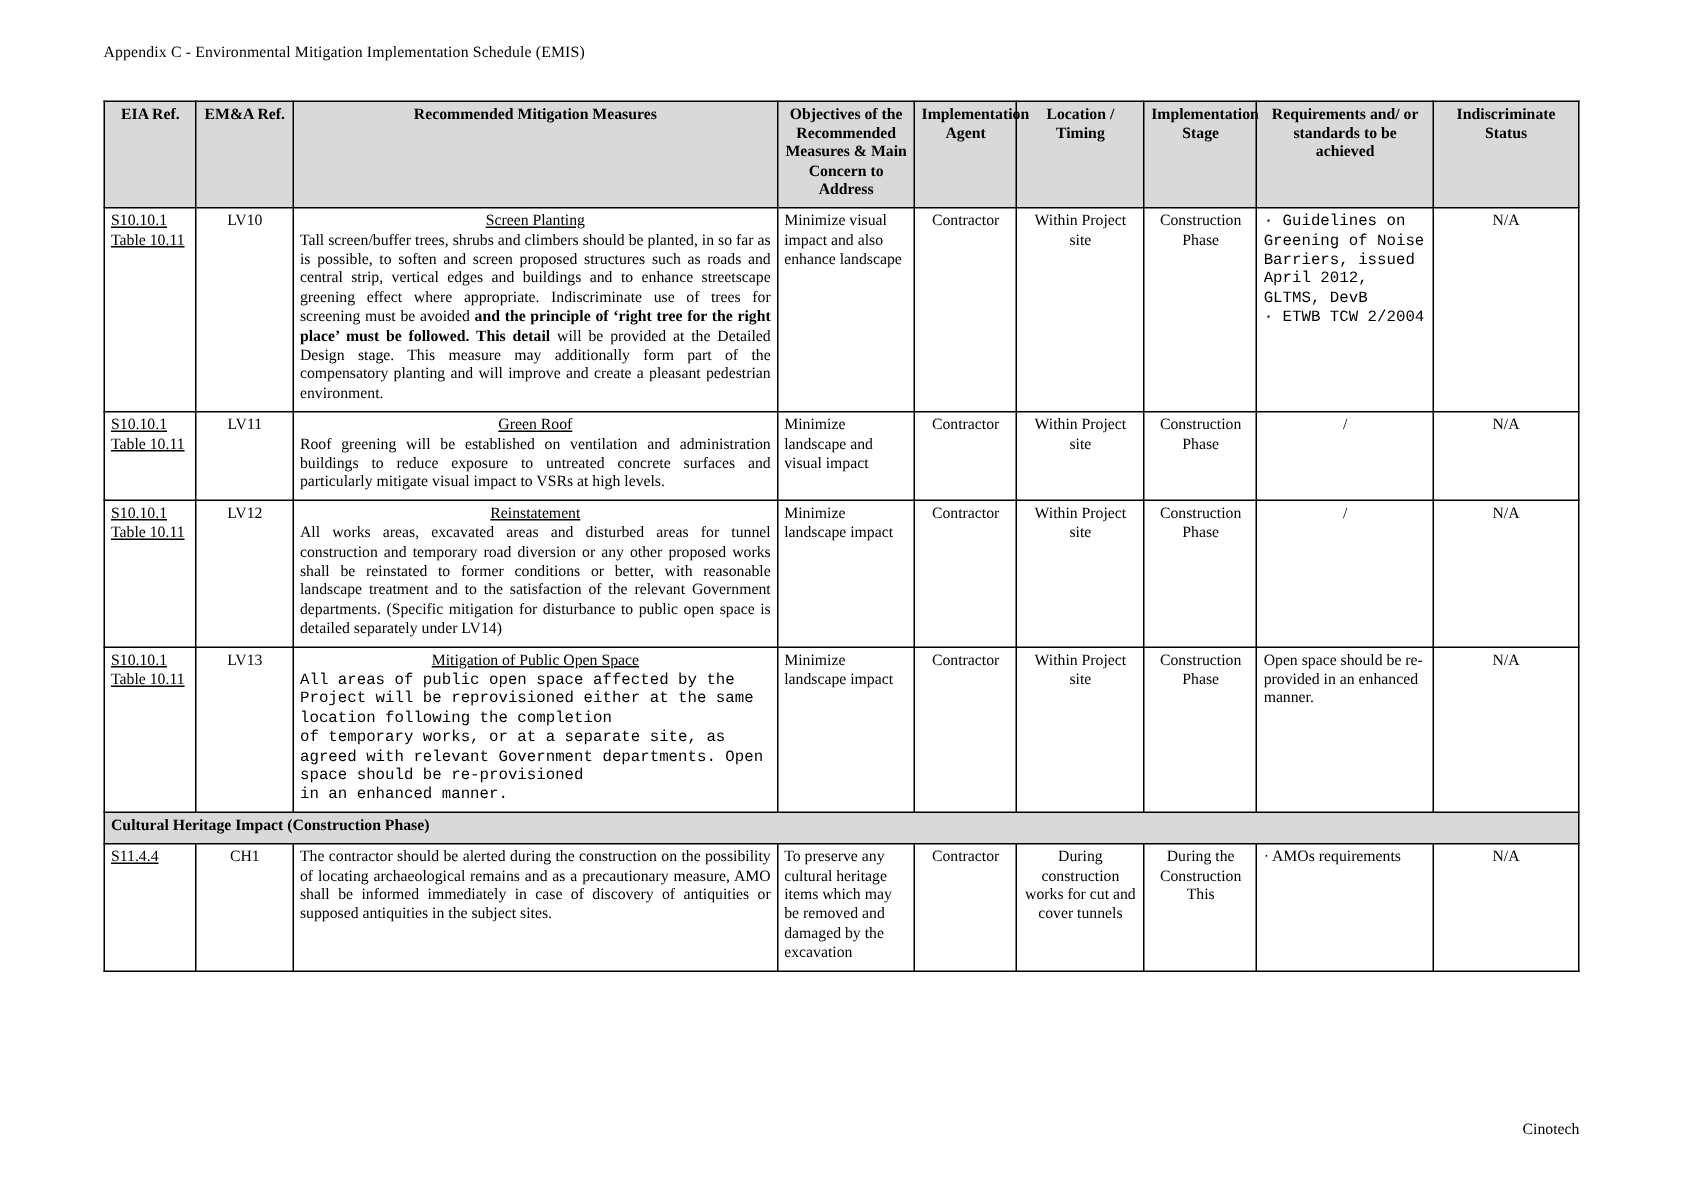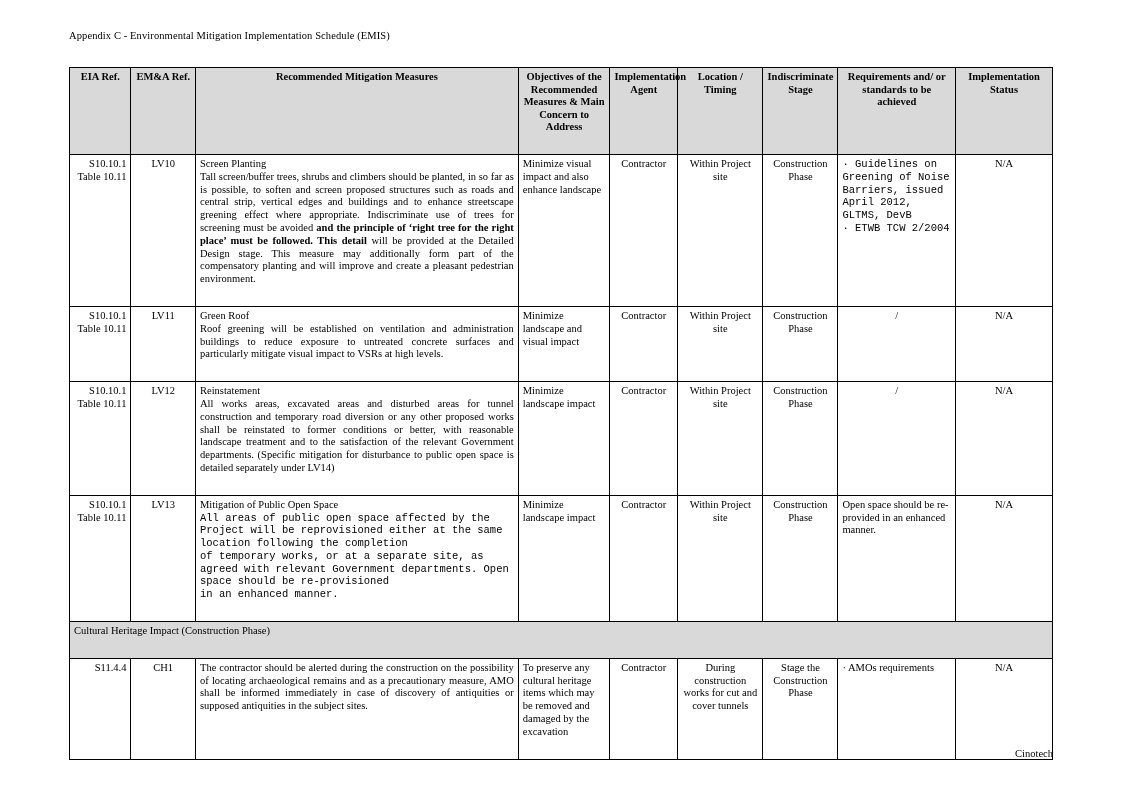--- a/index.html
+++ b/index.html
@@ -39,21 +39,21 @@
   table.emis {
     border-collapse: collapse;
     width: 984px;
     table-layout: fixed;
     font-size: 10.5px;
     line-height: 1.22;
   }
   table.emis td, table.emis th {
     border: 1px solid #000;
     vertical-align: top;
-    padding: 3px 4px 20px 4px;
+    padding: 3px 4px 4px 4px;
   }
   thead th {
     background: #d9d9d9;
     text-align: center;
     vertical-align: middle;
     font-weight: bold;
     font-size: 10.5px;
     line-height: 1.2;
     padding: 5px 3px;
   }
@@ -62,33 +62,35 @@
   .c1 { width: 62px; }
   .c2 { width: 310px; }
   .c3 { width: 88px; }
   .c4 { width: 65px; }
   .c5 { width: 82px; }
   .c6 { width: 72px; }
   .c7 { width: 113px; }
   .c8 { width: 93px; }
 
   td.center { text-align: center; }
-  td.ref { text-align: right; white-space: pre-line; }
+  td.ref { text-align: left; white-space: pre-line; text-decoration: underline; }
   .measure-title {
+    text-decoration: underline;
     display: block;
+    text-align: center;
   }
   .measure-body {
     display: block;
     text-align: justify;
   }
   .measure-body.nojustify { text-align: left; }
   .bold { font-weight: bold; }
   .section-row td {
     background: #d9d9d9;
-    font-weight: normal;
+    font-weight: bold;
     font-size: 10.5px;
     padding: 3px 5px;
   }
   .nowrapcell { white-space: pre-line; font-family: Liberation Mono, monospace; }
   .footer-page {
     position: absolute;
     left: 0;
     top: 748px;
     width: 1122px;
     text-align: center;
@@ -122,23 +124,23 @@
           <col class="c8">
       </colgroup>
       <thead>
         <tr>
           <th>EIA Ref.</th>
           <th>EM&amp;A Ref.</th>
           <th>Recommended Mitigation Measures</th>
           <th>Objectives of the Recommended Measures &amp; Main Concern to Address</th>
           <th>Implementation Agent</th>
           <th>Location / Timing</th>
-          <th>Indiscriminate Stage</th>
+          <th>Implementation Stage</th>
           <th>Requirements and/ or standards to be achieved</th>
-          <th>Implementation Status</th>
+          <th>Indiscriminate Status</th>
         </tr>
       </thead>
       <tbody>
 
         <tr>
           <td class="ref">S10.10.1
 Table 10.11</td>
           <td class="center">LV10</td>
           <td>
             <span class="measure-title">Screen Planting</span>
@@ -209,21 +211,21 @@
 
         <tr>
           <td class="ref">S11.4.4</td>
           <td class="center">CH1</td>
           <td>
             <span class="measure-body">The contractor should be alerted during the construction on the possibility of locating archaeological remains and as a precautionary measure, AMO shall be informed immediately in case of discovery of antiquities or supposed antiquities in the subject sites.</span>
           </td>
           <td>To preserve any cultural heritage items which may be removed and damaged by the excavation</td>
           <td class="center">Contractor</td>
           <td class="center">During construction works for cut and cover tunnels</td>
-          <td class="center">Stage the Construction Phase</td>
+          <td class="center">During the Construction This</td>
           <td>· AMOs requirements</td>
           <td class="center">N/A</td>
         </tr>
 
       </tbody>
     </table>
   </div>
 
   <div class="footer-right">Cinotech</div>
 

